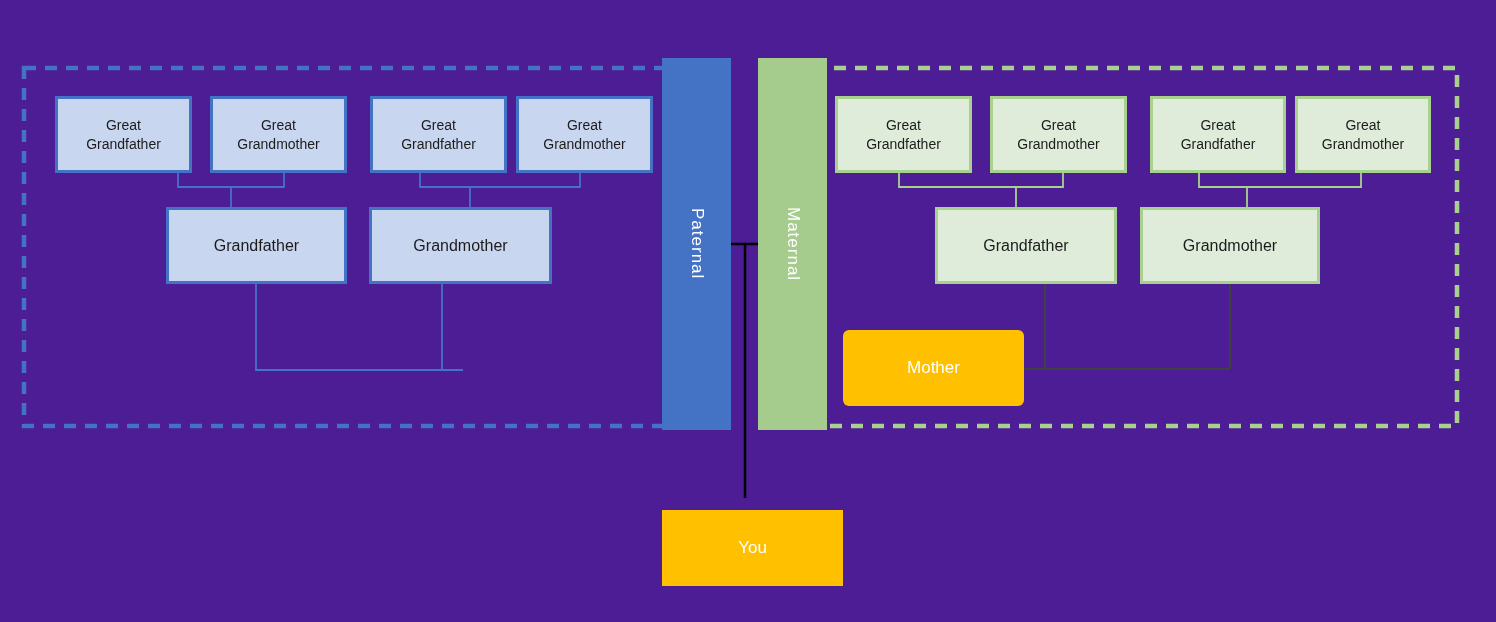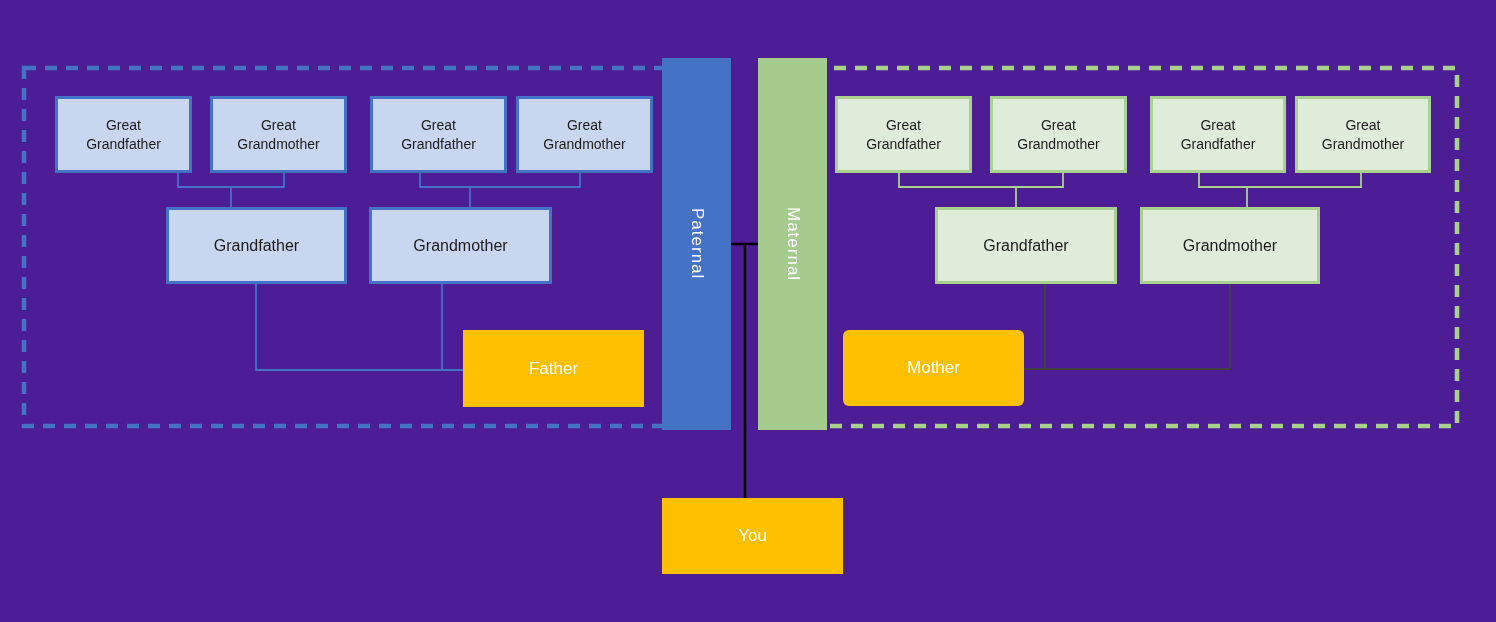--- a/index.html
+++ b/index.html
@@ -80,23 +80,20 @@
     <span>Great Grandmother</span>
   </div>
 
   <div class="node blue-node gp" style="left:166px; top:207px; width:181px; height:77px;">
     <span>Grandfather</span>
   </div>
   <div class="node blue-node gp" style="left:369px; top:207px; width:183px; height:77px;">
     <span>Grandmother</span>
   </div>
 
-  <div class="node orange-node" style="left:463px; top:330px; width:181px; height:77px;">
-    <span>Father</span>
-  </div>
 
   <div class="bar blue-bar" style="left:662px; top:58px; width:69px; height:372px;">
     <span class="bar-label">Paternal</span>
   </div>
   <div class="bar green-bar" style="left:758px; top:58px; width:69px; height:372px;">
     <span class="bar-label">Maternal</span>
   </div>
 
   <div class="node green-node gg" style="left:835px; top:96px; width:137px; height:77px;">
     <span>Great Grandfather</span>
@@ -115,17 +112,17 @@
     <span>Grandfather</span>
   </div>
   <div class="node green-node gp" style="left:1140px; top:207px; width:180px; height:77px;">
     <span>Grandmother</span>
   </div>
 
   <div class="node orange-node" style="left:843px; top:330px; width:181px; height:76px;border-radius:6px;">
     <span>Mother</span>
   </div>
 
-  <div class="node orange-node" style="left:662px; top:498px; width:181px; height:76px;">
+  <div class="node orange-node" style="left:662px; top:510px; width:181px; height:76px;">
     <span>You</span>
   </div>
 
 </div>
 
 </body></html>

